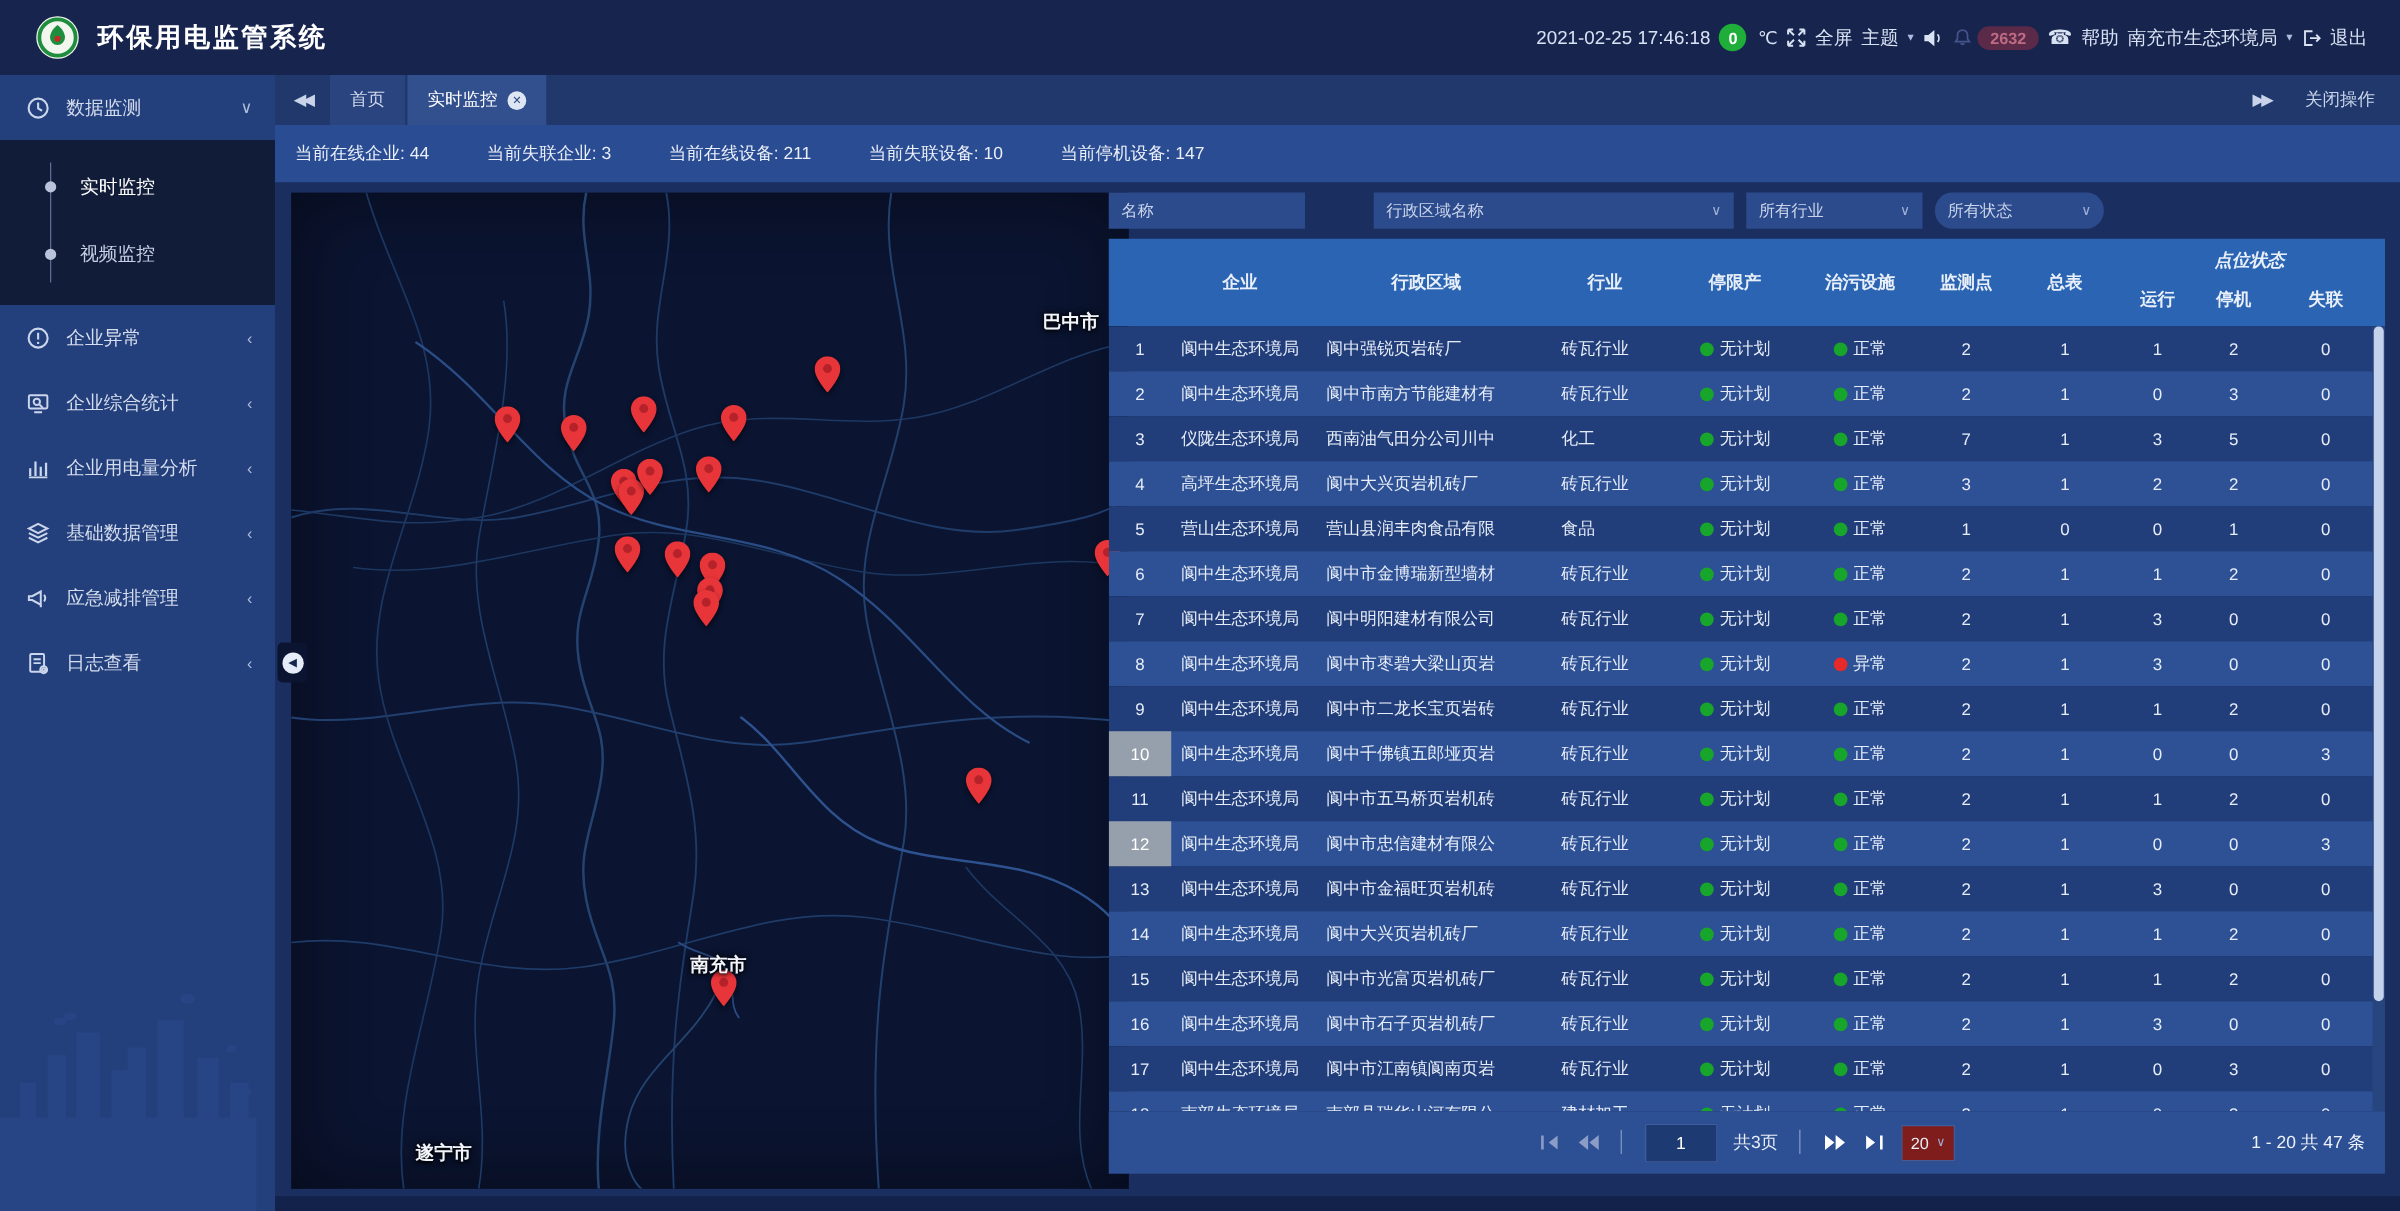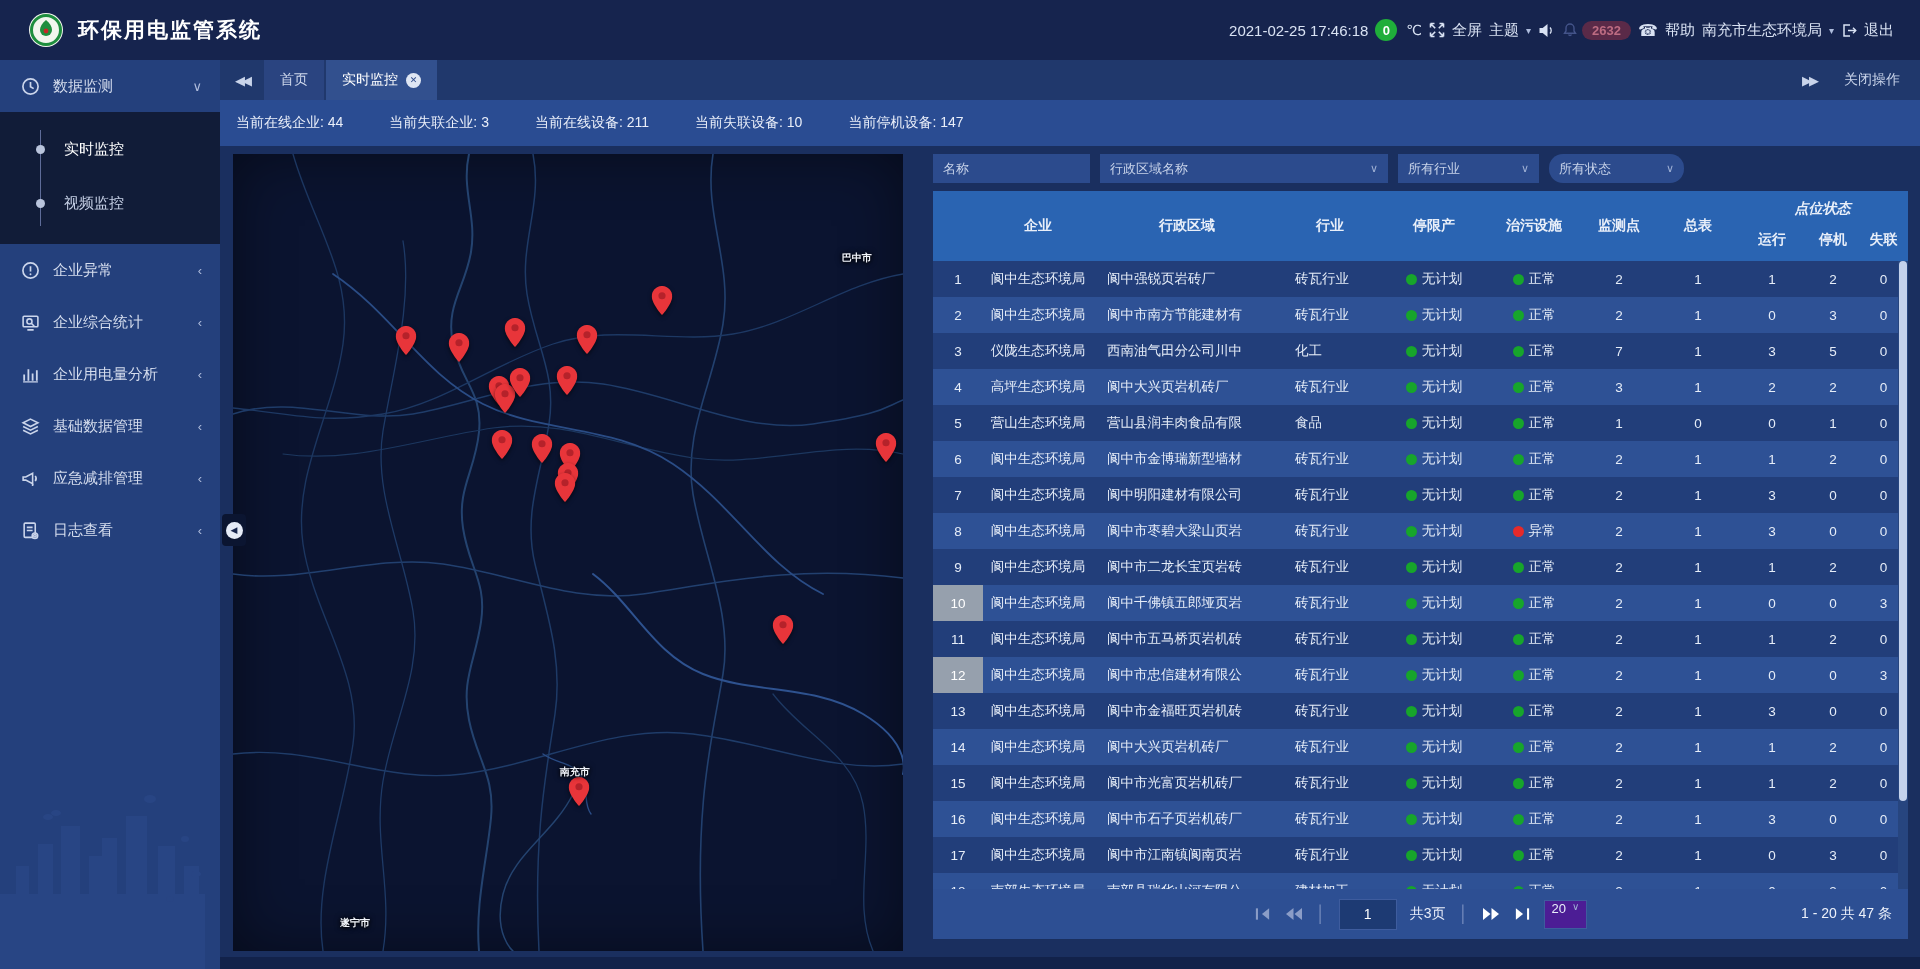--- a/index.html
+++ b/index.html
@@ -58,38 +58,38 @@
   .statsbar{height:46px;background:#2A4C92;display:flex;align-items:center;gap:46px;
             padding-left:16px;color:#E9EEF9;font-size:14px;}
 
   .content{position:absolute;top:86px;left:0;right:0;bottom:0;background:#1A2F5F;}
   .content::after{content:"";position:absolute;left:0;right:0;bottom:0;height:12px;background:#12224A;}
 
   
   .map{position:absolute;left:13px;top:8px;width:670px;height:797px;background:#0B1430;
        overflow:hidden;box-shadow:inset 0 0 60px rgba(0,0,0,.45);}
   .map-lines{position:absolute;inset:0;width:100%;height:100%;}
-  .map-city{position:absolute;transform:translate(-50%,-50%);color:#F2F5FB;font-size:10px;
+  .map-city{position:absolute;transform:translate(-50%,-50%);color:#F2F5FB;font-size:15px;
             font-weight:bold;text-shadow:0 1px 3px #000,0 0 6px #000;white-space:nowrap;}
   .pin{position:absolute;transform:translate(-50%,-94%);filter:drop-shadow(0 2px 2px rgba(0,0,0,.55));}
   .map-collapse{position:absolute;left:2px;top:368px;width:24px;height:32px;background:#0B1531;
             border-radius:4px;display:flex;align-items:center;justify-content:center;cursor:pointer;z-index:5;}
   .map-collapse .cc{width:17px;height:17px;border-radius:50%;background:#E6ECF8;color:#17264E;
             font-size:9px;display:flex;align-items:center;justify-content:center;}
 
   
-  .panel{position:absolute;left:713px;top:8px;right:12px;height:785px;display:flex;flex-direction:column;}
+  .panel{position:absolute;left:667px;top:8px;right:12px;height:785px;display:flex;flex-direction:column;}
   .filters{display:flex;gap:10px;height:29px;margin-bottom:8px;flex:0 0 auto;}
   .f-box{background:#2C4B8D;color:#C9D4EA;font-size:13px;display:flex;align-items:center;
          padding:0 10px;cursor:pointer;}
   .f-input{width:137px;border:none;outline:none;}
   .f-input::placeholder{color:#C9D4EA;opacity:1;}
   input.f-box{cursor:text;}
   .f-select{justify-content:space-between;}
-  .f-sel-region{width:268px;}
+  .f-sel-region{width:268px;margin-left:45px;}
   .f-sel-industry{width:121px;}
   .f-sel-status{width:115px;border-radius:14px;}
   .sel-chev{color:#9FB0D4;font-size:11px;margin-left:10px;}
 
   .grid-cols{display:grid;grid-template-columns:50px 110px 188px 98px 110px 90px 80px 78px 70px 52px 1fr;}
   .thead{height:70px;background:#2A64B2;position:relative;color:#E9EFF9;font-size:14px;
          font-weight:bold;flex:0 0 auto;}
   .thead .hc{display:flex;align-items:center;justify-content:center;height:70px;}
   .thead .hc.sub{align-items:flex-end;padding-bottom:12px;box-sizing:border-box;}
   .status-group{position:absolute;left:804px;right:0;top:9px;text-align:center;
@@ -108,22 +108,22 @@
 
   .pager{height:50px;background:#2D4F93;flex:0 0 auto;position:relative;display:flex;
          align-items:center;justify-content:center;gap:13px;color:#CFD9EE;}
   .pg-btn{display:flex;align-items:center;cursor:pointer;}
   .pg-btn svg{fill:#FFFFFF;}
   .pg-btn.disabled svg{fill:#8B9DC7;}
   .pg-div{color:#7A8FBF;font-size:16px;}
   .pg-input{width:52px;height:27px;background:#1D3A73;border:1px solid #3E5C9E;color:#FFFFFF;
             text-align:center;font-size:14px;outline:none;}
   .pg-total{font-size:14px;color:#E9EEF9;}
-  .pg-size{height:27px;background:#4c1d95;border:1px solid #3E5C9E;color:#E9EEF9;font-size:13px;
-           display:flex;padding:0 7px;gap:6px;cursor:pointer;}
+  .pg-size{height:27px;background:#7f1d1d;border:1px solid #3E5C9E;color:#E9EEF9;font-size:13px;
+           display:flex;align-items:center;padding:0 7px;gap:6px;cursor:pointer;}
   .pg-range{position:absolute;right:16px;top:0;bottom:0;display:flex;align-items:center;
             color:#EDF1FA;font-size:14px;}
 </style>
 </head>
 <body>
 
 <div class="stage">
 
   <div class="header">
     <svg class="logo" viewBox="0 0 36 36">

